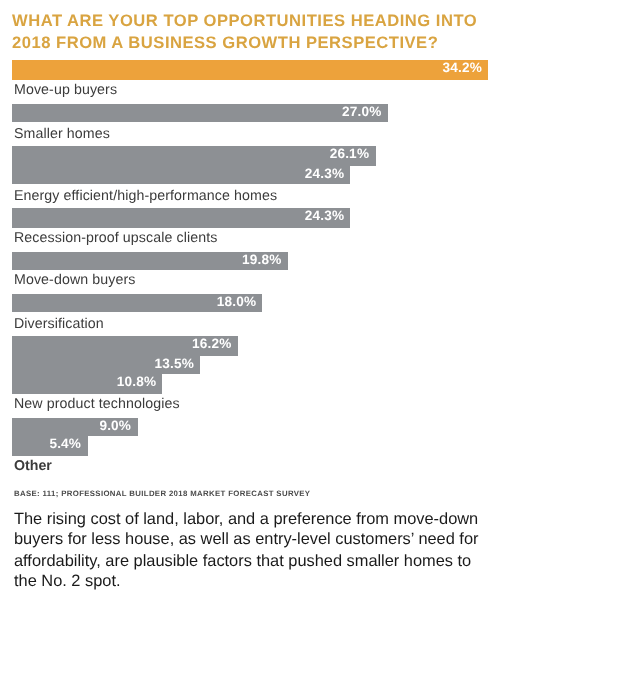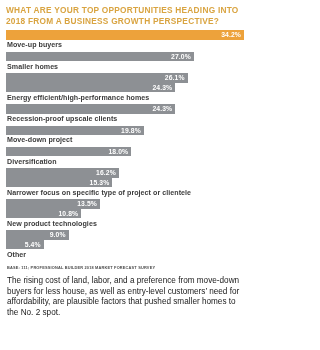--- a/index.html
+++ b/index.html
@@ -36,21 +36,20 @@
     margin-bottom: 0px;
   }
   .bar-label {
     font-size: 7.1px;
     color: #3b3b3b;
     line-height: 9.4px;
     padding: 1.2px 0 1.2px 1px;
     letter-spacing: 0.05px;
     white-space: nowrap;
     overflow: hidden;
-    font-weight: bold;
   }
   .bar-track {
     width: 100%;
     height: 9.6px;
     position: relative;
   }
   .bar-fill {
     height: 9.6px;
     background: #8d9094;
     display: flex;
@@ -140,47 +139,39 @@
           </div>
         </div>
         <div class="bar-label">Recession-proof upscale clients</div>
       </div>
       <div class="bar-row">
         <div class="bar-track">
           <div class="bar-fill" style="width: 57.9%;">
             <span class="bar-value">19.8%</span>
           </div>
         </div>
-        <div class="bar-label">Move-down project</div>
+        <div class="bar-label">Move-down buyers</div>
       </div>
       <div class="bar-row">
         <div class="bar-track">
           <div class="bar-fill" style="width: 52.6%;">
             <span class="bar-value">18.0%</span>
           </div>
         </div>
         <div class="bar-label">Diversification</div>
       </div>
       <div class="bar-row">
         <div class="bar-track">
           <div class="bar-fill" style="width: 47.4%;">
             <span class="bar-value">16.2%</span>
           </div>
         </div>
       </div>
       <div class="bar-row">
         <div class="bar-track">
-          <div class="bar-fill" style="width: 44.7%;">
-            <span class="bar-value">15.3%</span>
-          </div>
-        </div>
-        <div class="bar-label">Narrower focus on specific type of project or clientele</div>
-      </div>
-      <div class="bar-row">
-        <div class="bar-track">
           <div class="bar-fill" style="width: 39.5%;">
             <span class="bar-value">13.5%</span>
           </div>
         </div>
       </div>
       <div class="bar-row">
         <div class="bar-track">
           <div class="bar-fill" style="width: 31.6%;">
             <span class="bar-value">10.8%</span>
           </div>

